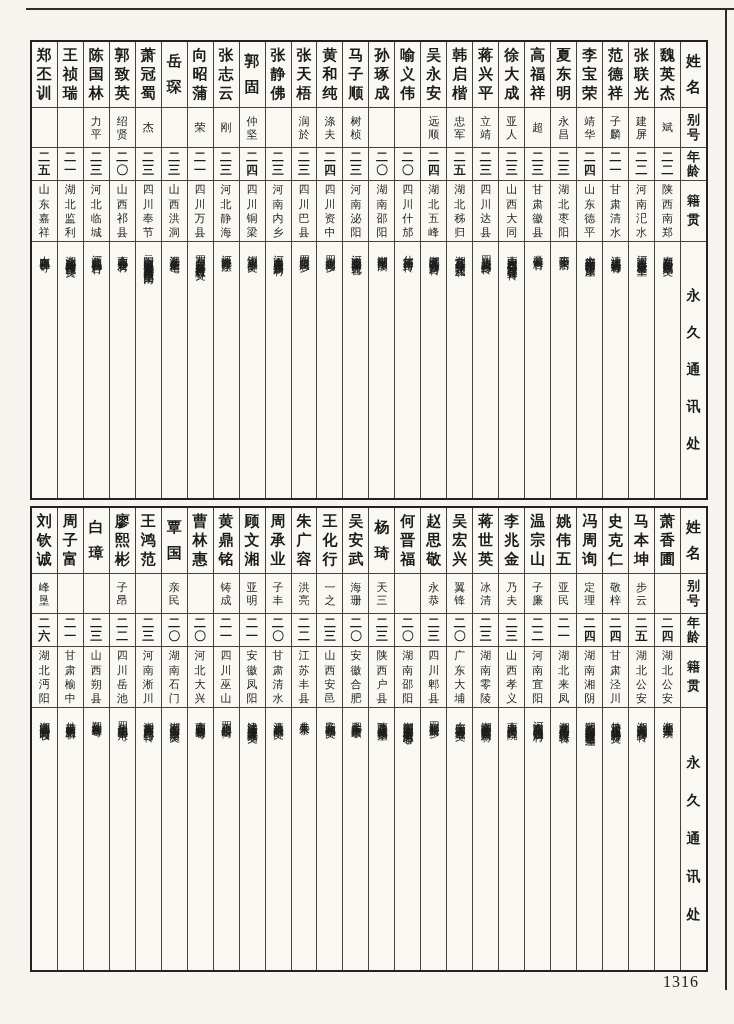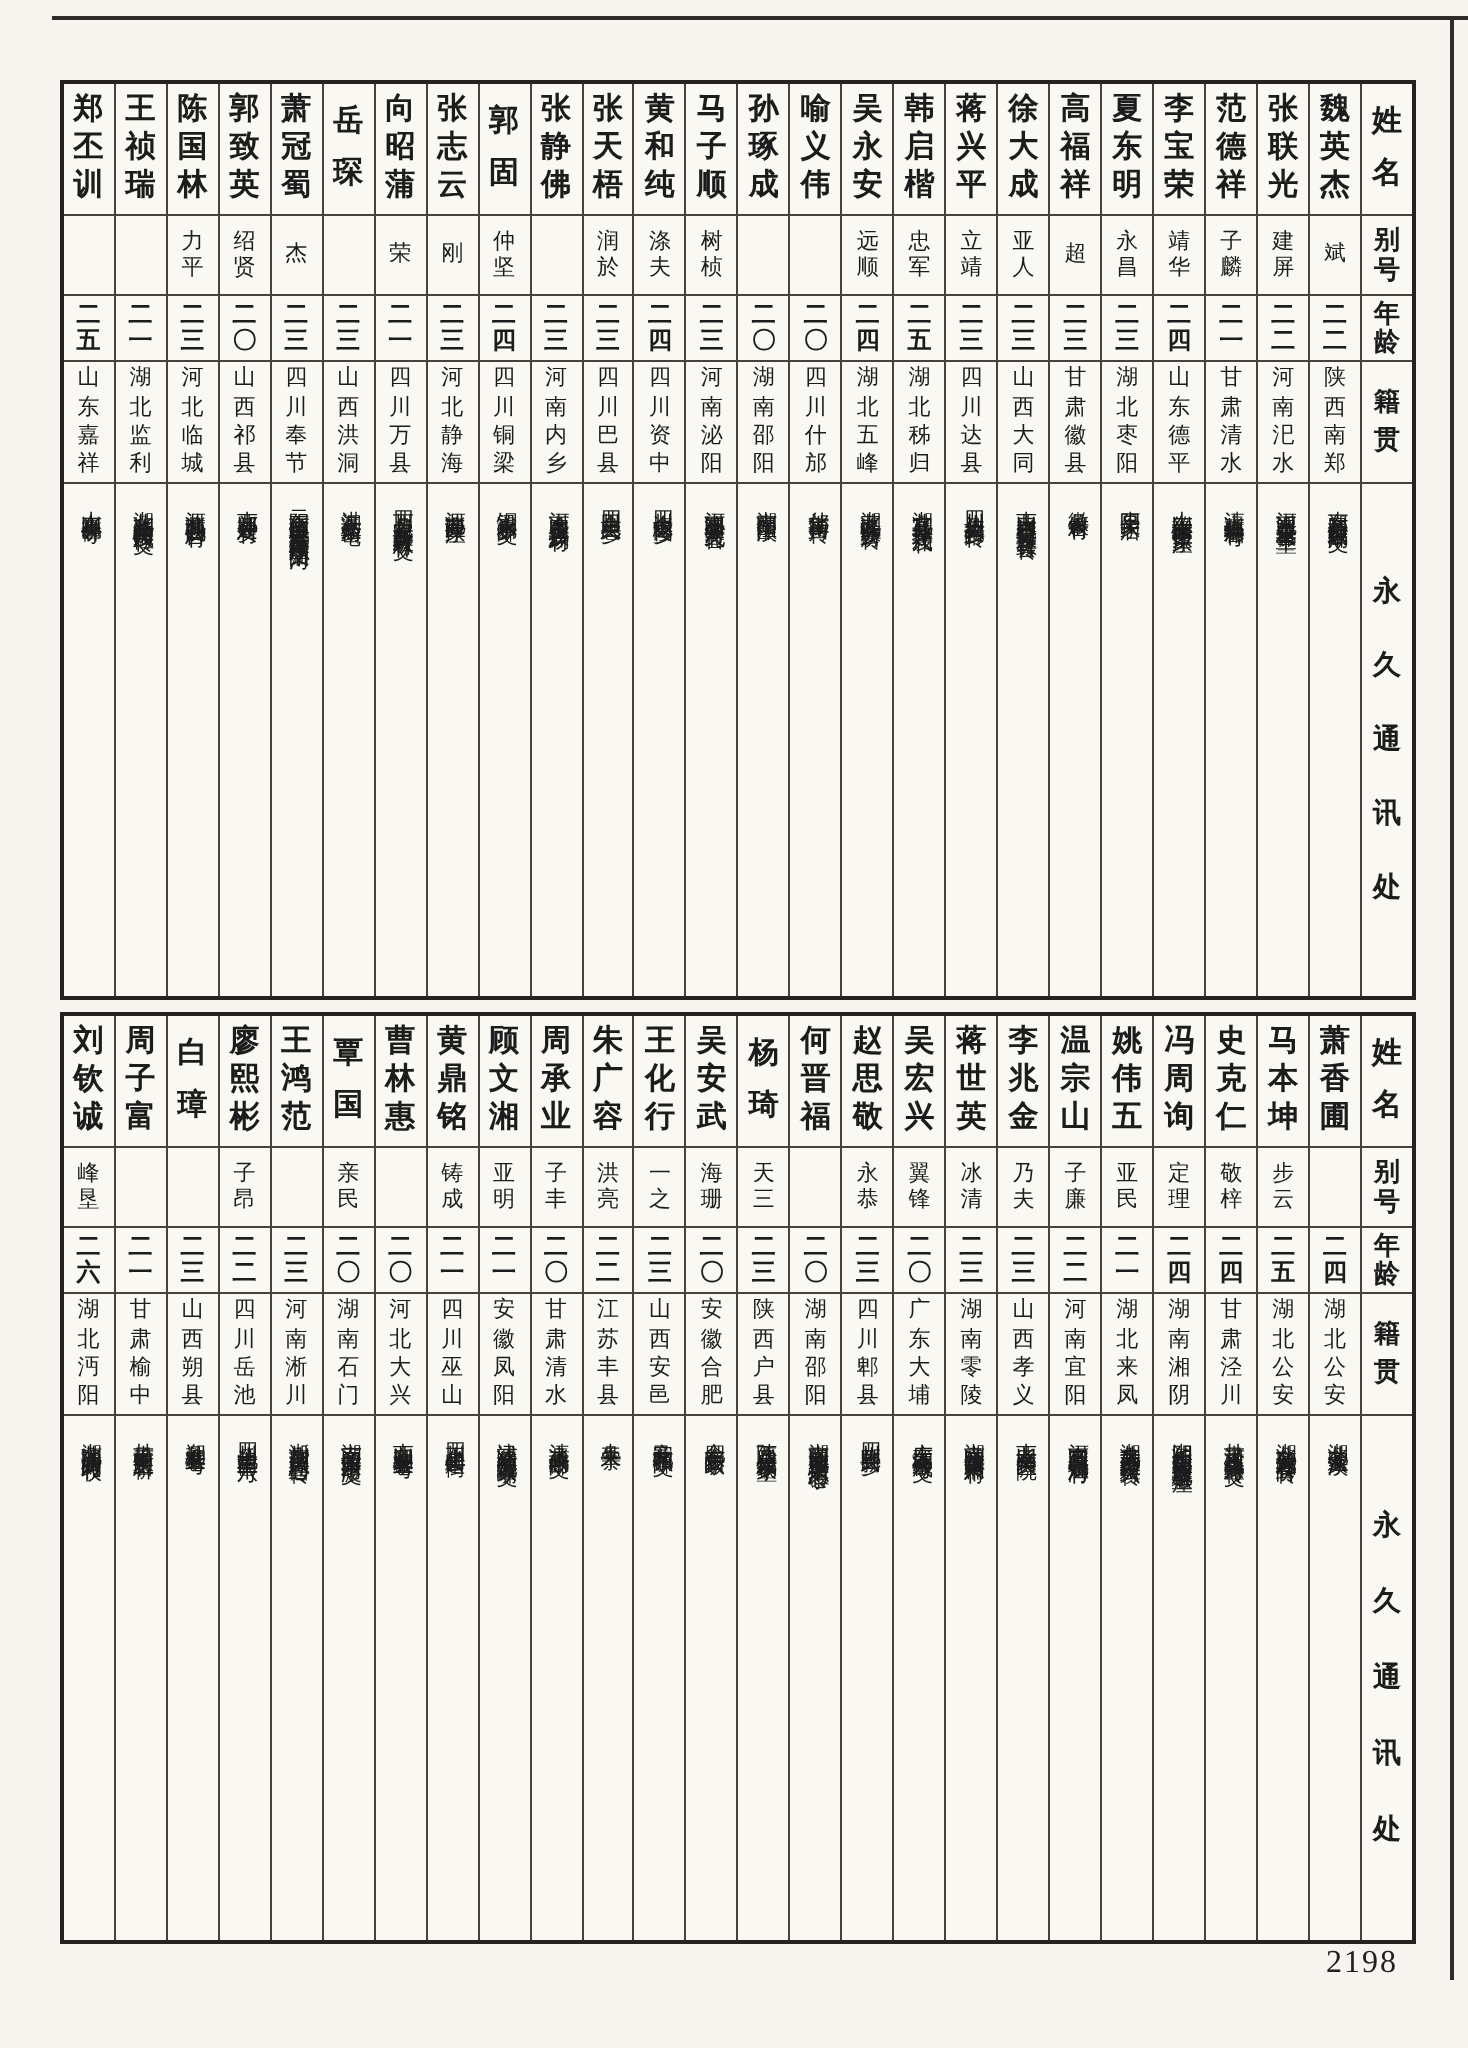--- a/index.html
+++ b/index.html
@@ -1260,14 +1260,14 @@
           <span>北</span>
           <span>沔</span>
           <span>阳</span>
         </div>
         <div class="cell address">
           <span class="vtext">湖北沔阳塘湾刘时和收</span>
         </div>
       </div>
     </div>
 
-  <div class="pageno">2198</div>
+  <div class="pageno">1316</div>
 </div>
 
 </body></html>

